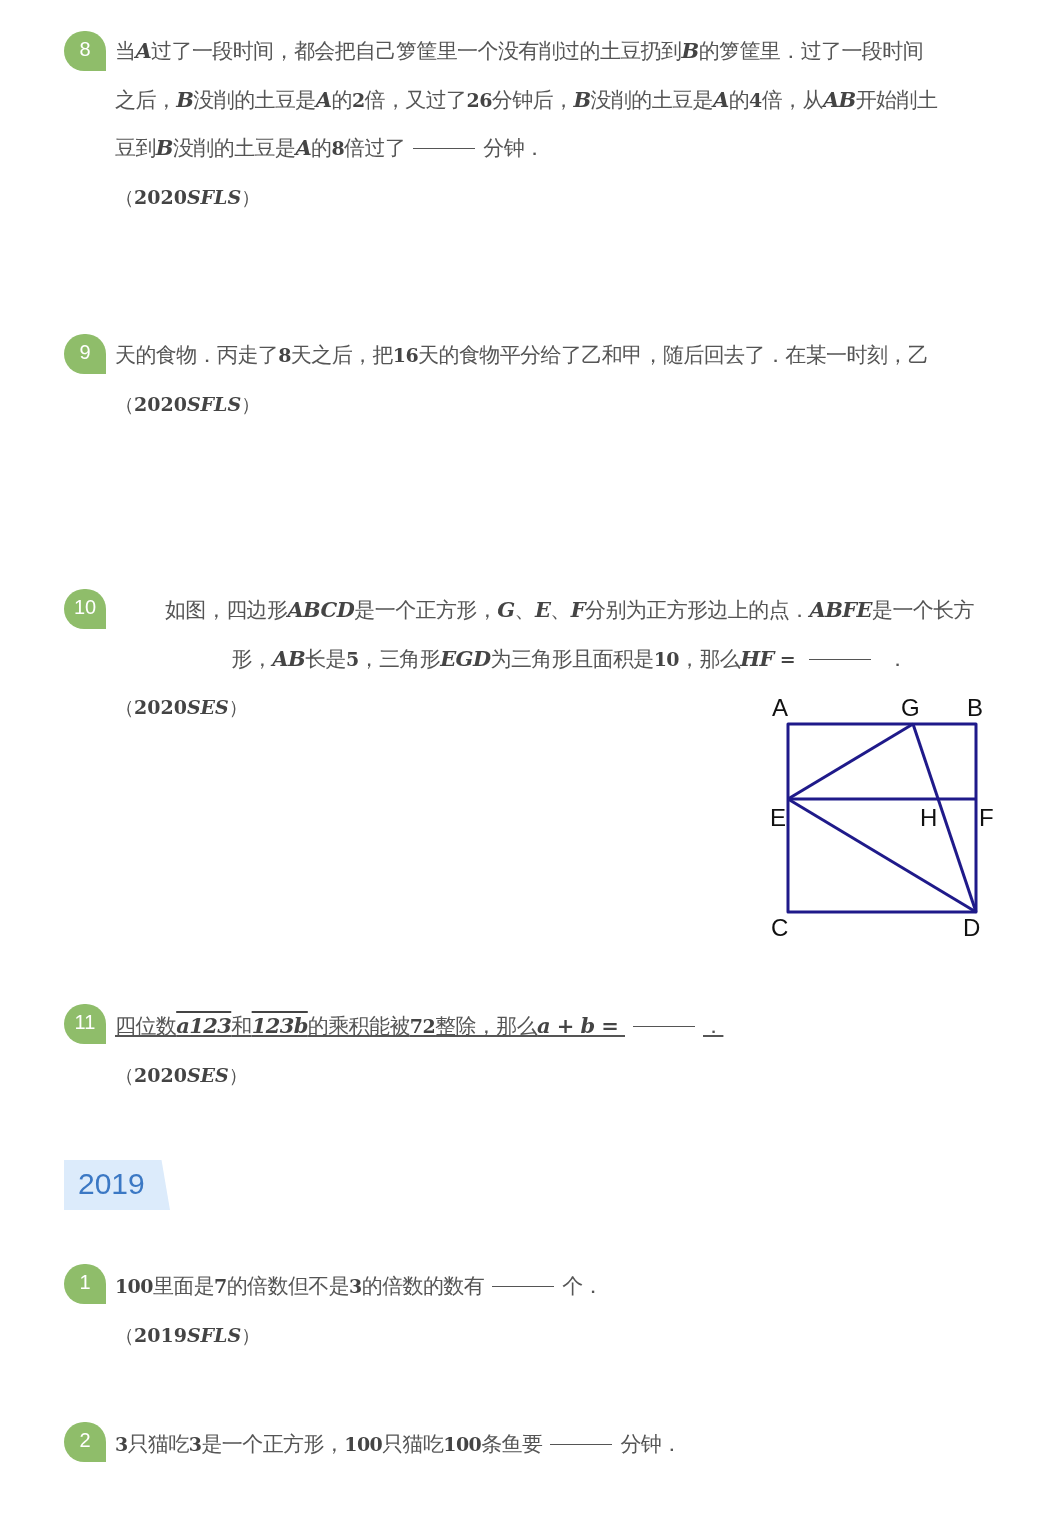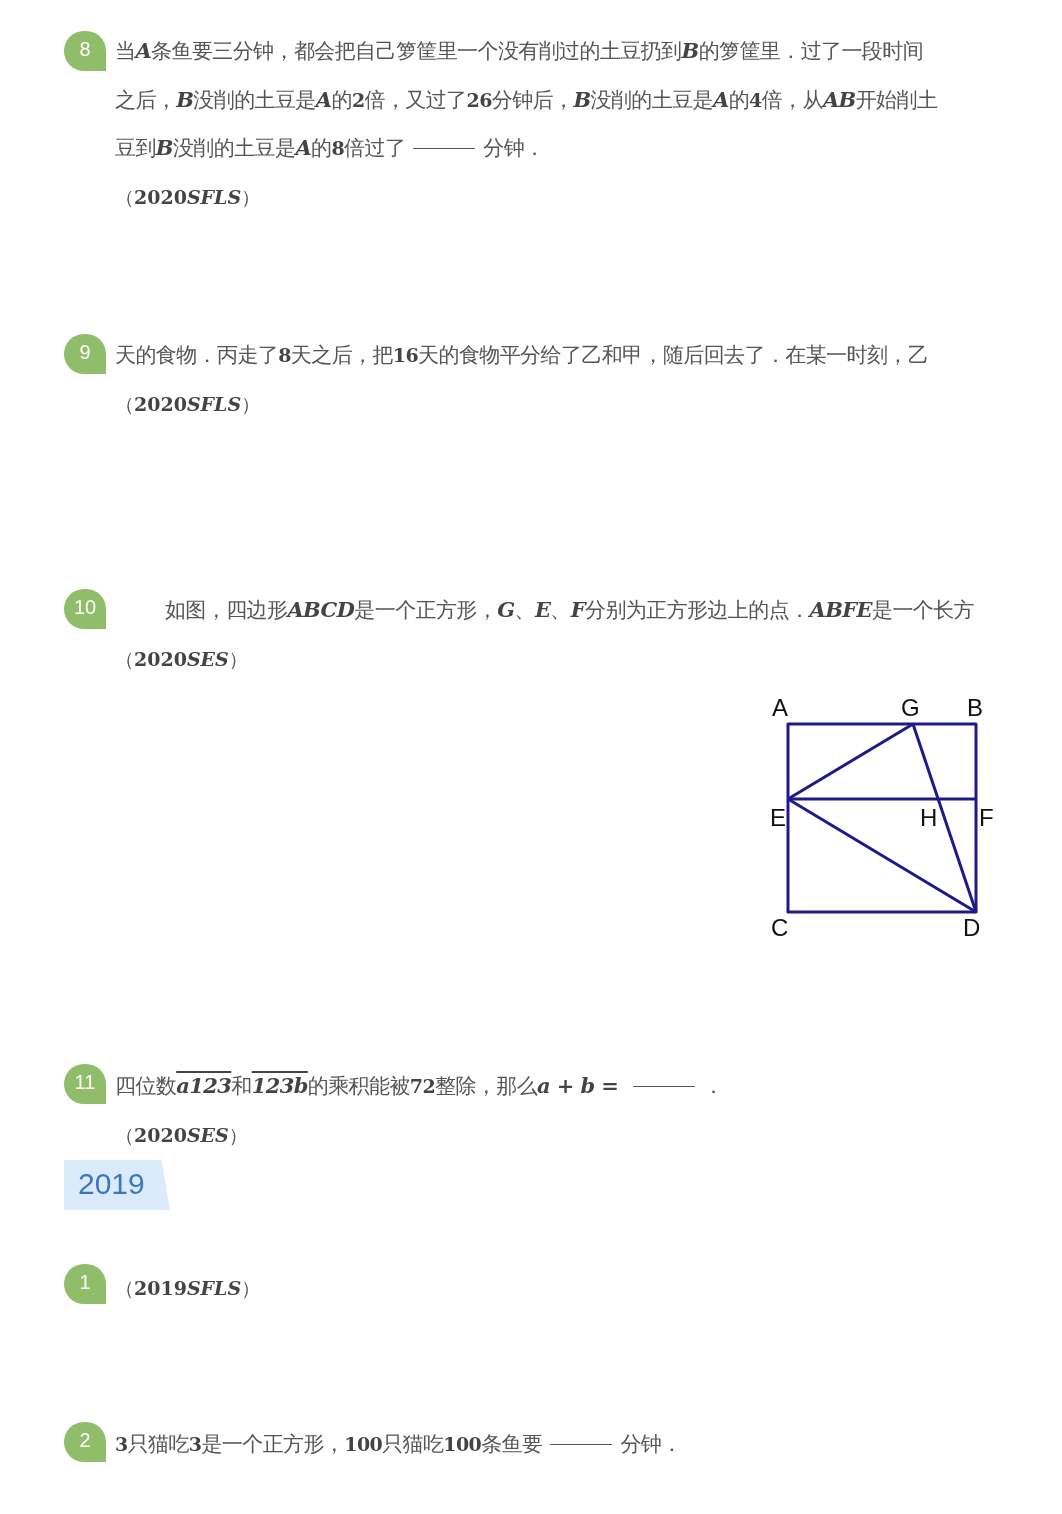--- a/index.html
+++ b/index.html
@@ -48,39 +48,40 @@
   .figure { position: absolute; left: 760px; top: 690px; width: 250px; height: 250px; }
   .figure svg { width: 250px; height: 250px; }
   .lbl { font-family: "Liberation Sans", sans-serif; font-size: 24px; fill: #111; }
 </style>
 </head>
 <body>
 
 <div class="q" style="top:31px;">
   <div class="badge">8</div>
   <div class="qtext" style="padding-top:-2px; margin-top:-4px;">
-    <div><span>当</span><span class="m">A</span><span>条鱼要三分钟，都会把自己箩筐里一个没有削过的土豆扔到</span><span class="m">B</span><span>的箩筐里．过了一段时间</span></div>
+    <div><span>当</span><span class="m">A</span><span>过了一段时间，都会把自己箩筐里一个没有削过的土豆扔到</span><span class="m">B</span><span>的箩筐里．过了一段时间</span></div>
     <div><span>之后，</span><span class="m">B</span><span>没削的土豆是</span><span class="m">A</span><span>的</span><span class="n">2</span><span>倍，又过了</span><span class="n">26</span><span>分钟后，</span><span class="m">B</span><span>没削的土豆是</span><span class="m">A</span><span>的</span><span class="n">4</span><span>倍，从</span><span class="m">AB</span><span>开始削土</span></div>
     <div><span>豆到</span><span class="m">B</span><span>没削的土豆是</span><span class="m">A</span><span>的</span><span class="n">8</span><span>倍过了</span><span class="blank"></span><span>分钟．</span></div>
   </div>
   <div class="source"><span class="paren">（</span><span class="n">2020</span><span class="m">SFLS</span><span class="paren">）</span></div>
 </div>
 
 <div class="q" style="top:334px;">
   <div class="badge">9</div>
   <div class="qtext" style="margin-top:-3px;">
     <div><span>天的食物．丙走了</span><span class="n">8</span><span>天之后，把</span><span class="n">16</span><span>天的食物平分给了乙和甲，随后回去了．在某一时刻，乙</span></div>
   </div>
   <div class="source"><span class="paren">（</span><span class="n">2020</span><span class="m">SFLS</span><span class="paren">）</span></div>
 </div>
 
 <div class="q" style="top:589px;">
   <div class="badge">10</div>
   <div class="qtext" style="margin-top:-3px;text-align:center;">
     <div><span>如图，四边形</span><span class="m">ABCD</span><span>是一个正方形，</span><span class="m">G</span><span>、</span><span class="m">E</span><span>、</span><span class="m">F</span><span>分别为正方形边上的点．</span><span class="m">ABFE</span><span>是一个长方</span></div>
+    <div><span>形，</span><span class="m">AB</span><span>长是</span><span class="n">5</span><span>，三角形</span><span class="m">EGD</span><span>为三角形且面积是</span><span class="n">10</span><span>，那么</span><span class="m">HF</span><span class="n"> = </span><span class="blank"></span><span style="margin-left:8px;">．</span></div>
   </div>
   <div class="source"><span class="paren">（</span><span class="n">2020</span><span class="m">SES</span><span class="paren">）</span></div>
 </div>
 
 <div class="figure">
   <svg viewBox="0 0 250 250" xmlns="http://www.w3.org/2000/svg">
     <g stroke="#1f1a8a" stroke-width="3" fill="none" stroke-linejoin="round">
       <rect x="28" y="34" width="188" height="188"></rect>
       <line x1="28" y1="109" x2="216" y2="109"></line>
       <line x1="28" y1="109" x2="153" y2="34"></line>
@@ -91,34 +92,37 @@
     <text class="lbl" x="141" y="26">G</text>
     <text class="lbl" x="207" y="26">B</text>
     <text class="lbl" x="10" y="136">E</text>
     <text class="lbl" x="160" y="136">H</text>
     <text class="lbl" x="219" y="136">F</text>
     <text class="lbl" x="11" y="246">C</text>
     <text class="lbl" x="203" y="246">D</text>
   </svg>
 </div>
 
-<div class="q" style="top:1064px;">
+<div class="q" style="top:1004px;">
   <div class="badge">11</div>
-  <div class="qtext" style="margin-top:-2px;">
+  <div class="qtext" style="margin-top:-2px;text-decoration:underline;">
     <div><span>四位数</span><span class="m ol">a123</span><span>和</span><span class="m ol">123b</span><span>的乘积能被</span><span class="n">72</span><span>整除，那么</span><span class="m">a + b = </span><span class="blank"></span><span>．</span></div>
   </div>
   <div class="source"><span class="paren">（</span><span class="n">2020</span><span class="m">SES</span><span class="paren">）</span></div>
 </div>
 
 <div class="year-tag">
   <span>2019</span>
 </div>
 
 <div class="q" style="top:1264px;">
   <div class="badge">1</div>
+  <div class="qtext" style="margin-top:-2px;">
+    <div><span class="n">100</span><span>里面是</span><span class="n">7</span><span>的倍数但不是</span><span class="n">3</span><span>的倍数的数有</span><span class="blank"></span><span>个．</span></div>
+  </div>
   <div class="source"><span class="paren">（</span><span class="n">2019</span><span class="m">SFLS</span><span class="paren">）</span></div>
 </div>
 
 <div class="q" style="top:1422px;">
   <div class="badge">2</div>
   <div class="qtext" style="margin-top:-2px;">
     <div><span class="n">3</span><span>只猫吃</span><span class="n">3</span><span>是一个正方形，</span><span class="n">100</span><span>只猫吃</span><span class="n">100</span><span>条鱼要</span><span class="blank"></span><span>分钟．</span></div>
   </div>
 </div>
 

